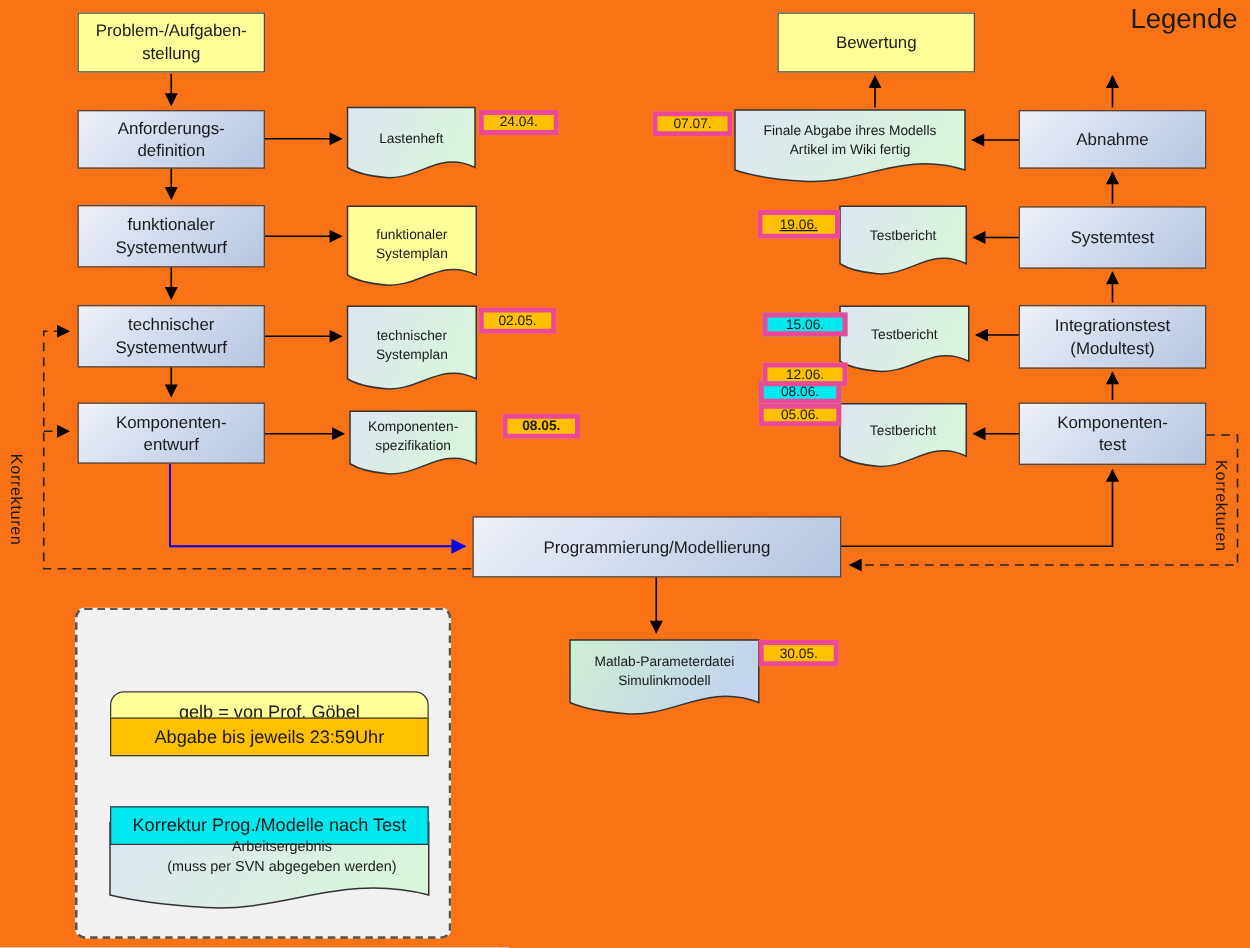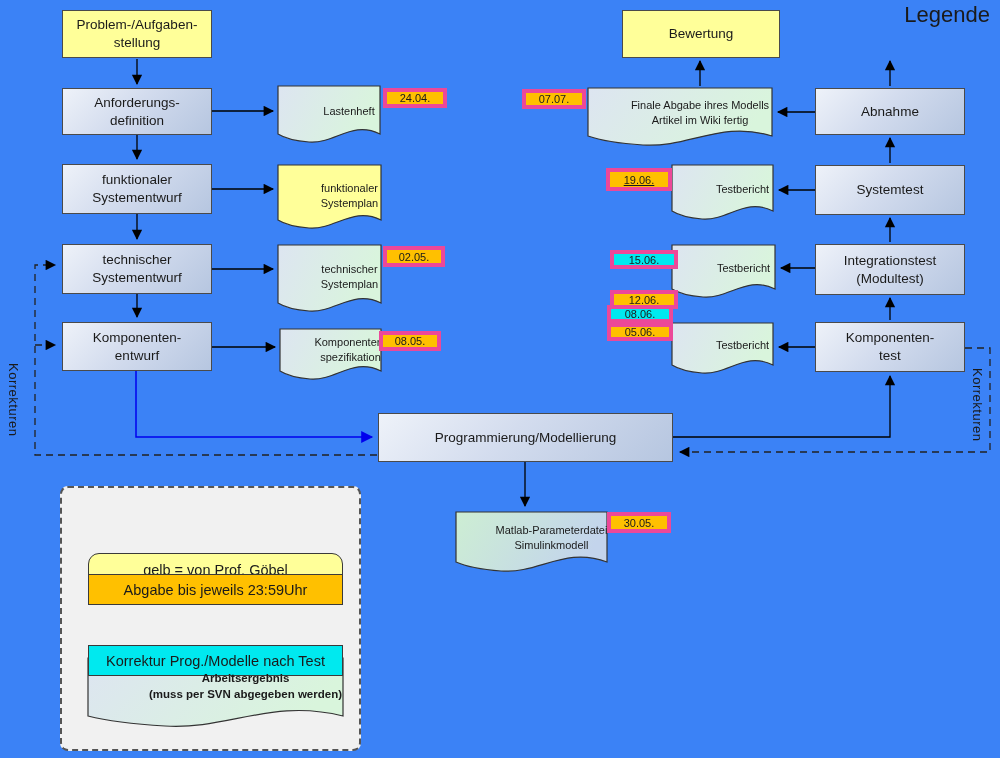--- a/index.html
+++ b/index.html
@@ -1,31 +1,31 @@
 <!DOCTYPE html>
 <html><head>
 <meta charset="utf-8">
 <style>
   html,body{margin:0;padding:0;background:#fff;}
   #stage{
-    position:relative;width:1000px;height:758px;background:#3b82f6;
+    position:relative;width:1000px;height:758px;background:#f97316;
     font-family:"Liberation Sans", sans-serif;color:#1a1a1a;overflow:hidden;
   }
   .box{
     position:absolute;display:flex;align-items:center;justify-content:center;
     text-align:center;border:1px solid #4a4a4a;font-size:13.5px;line-height:1.32;
     white-space:pre-line;
     background:linear-gradient(135deg,#eef2f9 0%,#d3dcee 45%,#b6c6e0 100%);
     box-sizing:border-box;z-index:1;
   }
   .box.yellow{background:#ffff99;}
   svg#wires{position:absolute;left:0;top:0;z-index:2;pointer-events:none;}
   .doc-label{
     position:absolute;display:flex;align-items:center;justify-content:center;
-    text-align:center;font-size:11px;line-height:1.35;white-space:pre-line;z-index:3;padding-left:20px;
+    text-align:center;font-size:11px;line-height:1.35;white-space:pre-line;z-index:3;
   }
   .tag{
     position:absolute;display:flex;align-items:center;justify-content:center;
     font-size:11px;border:4px solid #ec4899;background:#ffc000;
     box-sizing:border-box;z-index:3;
   }
   .tag.cyan{background:#00e9ef;}
   .vlabel{
     position:absolute;writing-mode:vertical-rl;font-size:13px;letter-spacing:.5px;
     display:flex;align-items:center;justify-content:center;z-index:3;
@@ -141,32 +141,32 @@
   <div class="doc-label" style="left:588px;top:90px;width:184px;height:46px;">Finale Abgabe ihres Modells
 Artikel im Wiki fertig</div>
   <div class="doc-label" style="left:672px;top:166px;width:101px;height:46px;">Testbericht</div>
   <div class="doc-label" style="left:672px;top:246px;width:103px;height:44px;">Testbericht</div>
   <div class="doc-label" style="left:672px;top:324px;width:101px;height:42px;">Testbericht</div>
   <div class="doc-label" style="left:456px;top:514px;width:151px;height:48px;">Matlab-Parameterdatei
 Simulinkmodell</div>
 
   <div class="tag" style="left:383px;top:88px;width:64px;height:20px;">24.04.</div>
   <div class="tag" style="left:383px;top:246px;width:62px;height:21px;">02.05.</div>
-  <div class="tag" style="left:379px;top:331px;width:62px;height:20px;">08.05.</div>
+  <div class="tag" style="left:402px;top:331px;width:62px;height:20px;font-weight:bold;">08.05.</div>
   <div class="tag" style="left:522px;top:89px;width:64px;height:20px;">07.07.</div>
   <div class="tag" style="left:606px;top:168px;width:66px;height:23px;text-decoration:underline;">19.06.</div>
   <div class="tag cyan" style="left:610px;top:227px;width:68px;height:19px;margin-top:23px;">15.06.</div>
   <div class="tag" style="left:610px;top:246px;width:68px;height:19px;margin-top:44px;">12.06.</div>
   <div class="tag cyan" style="left:607px;top:305px;width:66px;height:18px;">08.06.</div>
   <div class="tag" style="left:607px;top:323px;width:66px;height:18px;">05.06.</div>
   <div class="tag" style="left:607px;top:512px;width:64px;height:21px;">30.05.</div>
 
   <div class="vlabel" style="left:4px;top:360px;height:80px;width:18px;">Korrekturen</div>
   <div class="vlabel" style="left:968px;top:360px;height:90px;width:18px;">Korrekturen</div>
 
   <div id="legend-title">Legende</div>
   <div class="legend-chip" style="left:88px;top:553px;width:255px;height:33px;background:#ffff99;border-radius:11px;">gelb = von Prof. Göbel</div>
   <div class="legend-chip" style="left:88px;top:574px;width:255px;height:31px;background:#ffc000;">Abgabe bis jeweils 23:59Uhr</div>
   <div class="legend-chip" style="left:88px;top:617px;width:255px;height:31px;background:#00e9ef;margin-top:28px;">Korrektur Prog./Modelle nach Test</div>
-  <div class="doc-label" style="left:88px;top:660px;width:275px;height:54px;font-size:11.5px;font-weight:bold;">Arbeitsergebnis
+  <div class="doc-label" style="left:88px;top:660px;width:275px;height:54px;font-size:11.5px;">Arbeitsergebnis
 (muss per SVN abgegeben werden)</div>
 
 </div>
 
 </body></html>

